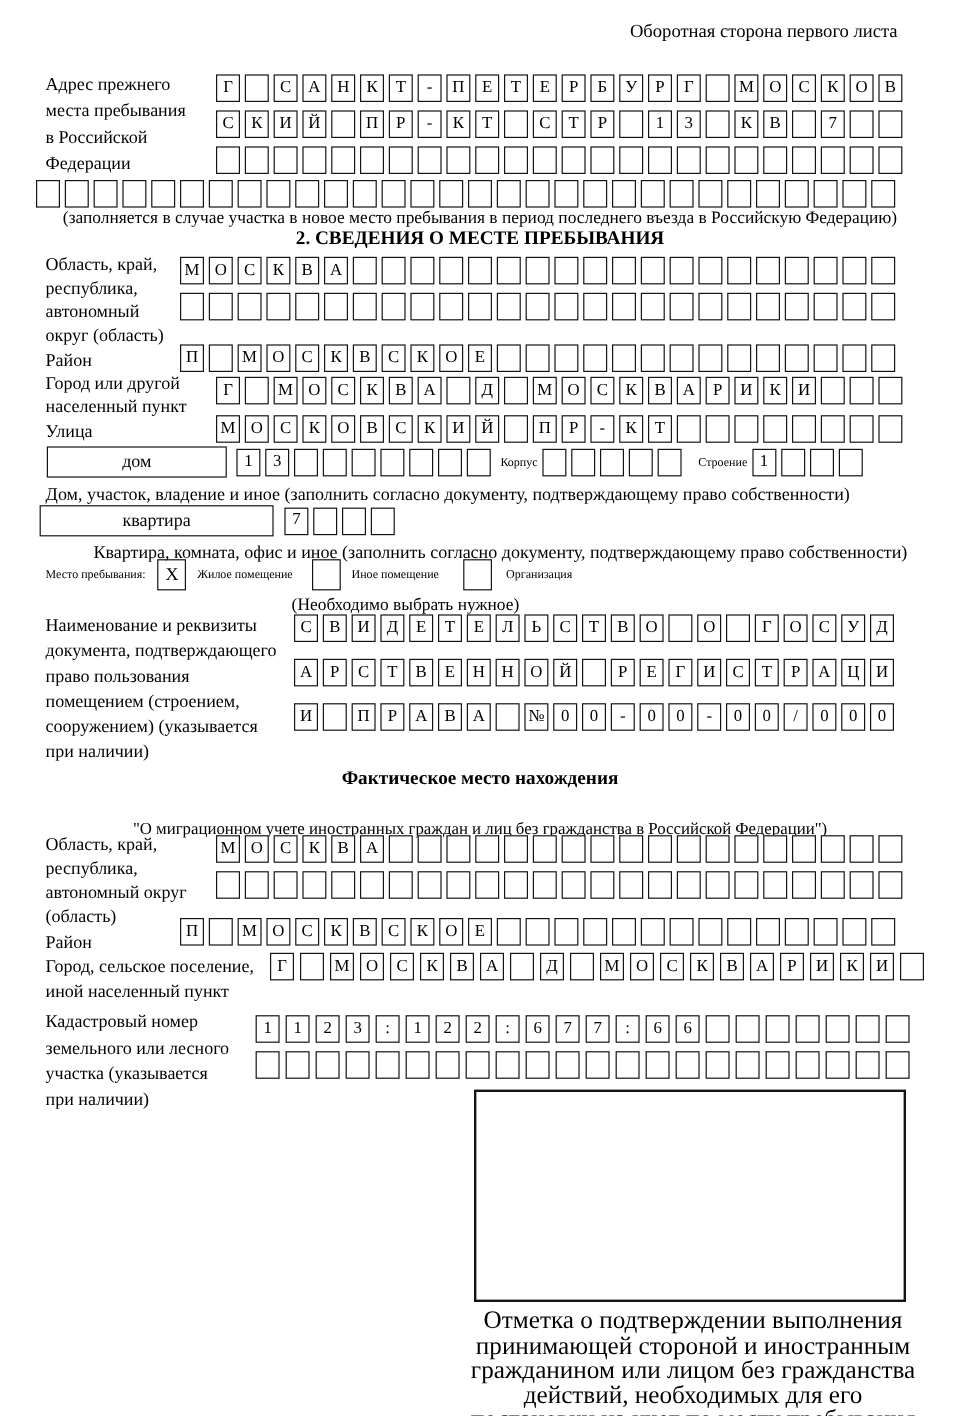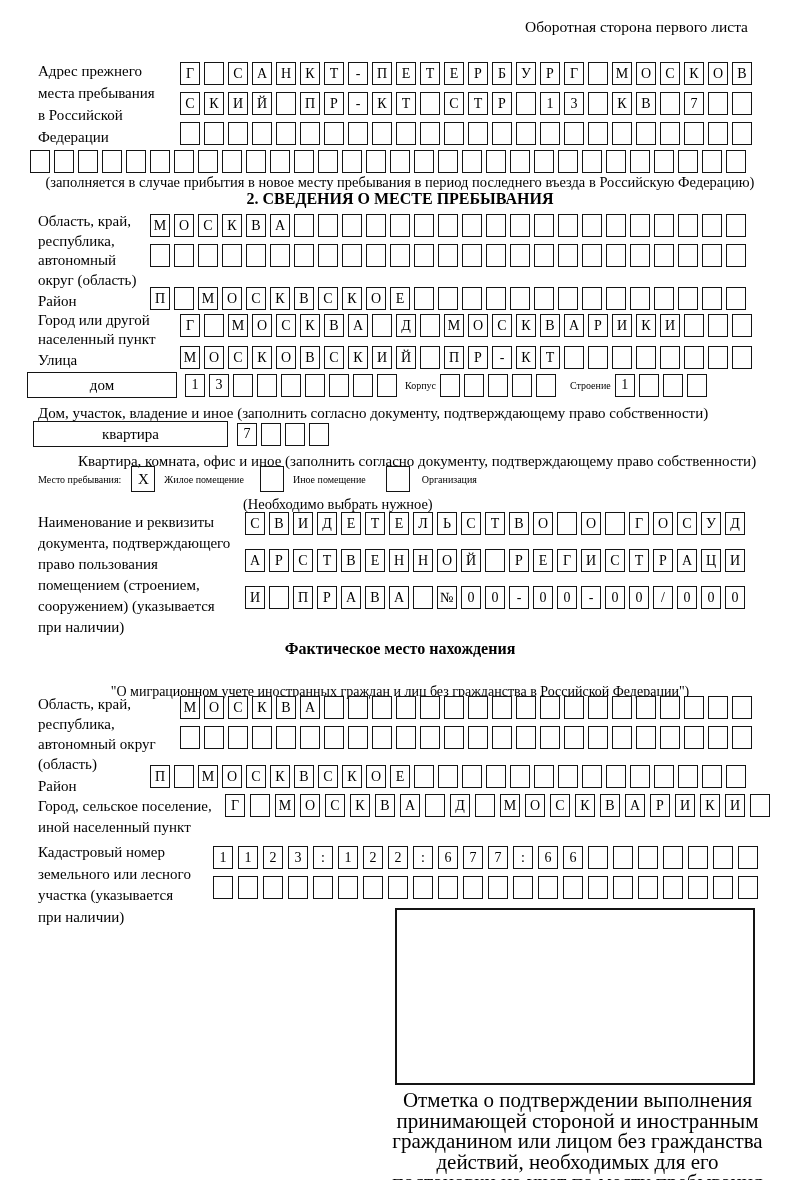--- a/index.html
+++ b/index.html
@@ -164,21 +164,21 @@
       <span class="cell"></span>
       <span class="cell"></span>
       <span class="cell"></span>
       <span class="cell"></span>
       <span class="cell"></span>
       <span class="cell"></span>
       <span class="cell"></span>
       <span class="cell"></span>
       <span class="cell"></span>
     </div>
-  <div class="note" style="top:174px;">(заполняется в случае прибытия в новое месту пребывания в период последнего въезда в Российскую Федерацию)</div>
+  <div class="note" style="top:174px;">(заполняется в случае участка в новое место пребывания в период последнего въезда в Российскую Федерацию)</div>
 
   <div class="heading" style="top:190px;">2. СВЕДЕНИЯ О МЕСТЕ ПРЕБЫВАНИЯ</div>
 
   <div class="form-label" style="top:212px; line-height:19.5px;">Область, край,
 республика,
 автономный
 округ (область)</div>
   <div class="cellrow" style="left:150px; top:214px;">
       <span class="cell">М</span>
       <span class="cell">О</span>
@@ -313,21 +313,21 @@
       <span class="cell"></span>
       <span class="cell"></span>
       <span class="cell"></span>
       <span class="cell"></span>
       <span class="cell"></span>
       <span class="cell"></span>
       <span class="cell"></span>
       <span class="cell"></span>
     </div>
 
-  <div class="inline-row" style="left:27px; top:372px;justify-content:flex-end;">
+  <div class="inline-row" style="left:39px; top:372px;justify-content:flex-end;">
     <div class="wide-box" style="width:150px;">дом</div>
     <div class="cells-inline" style="margin-left:8px;">
         <span class="cell">1</span>
         <span class="cell">3</span>
         <span class="cell"></span>
         <span class="cell"></span>
         <span class="cell"></span>
         <span class="cell"></span>
         <span class="cell"></span>
         <span class="cell"></span>

